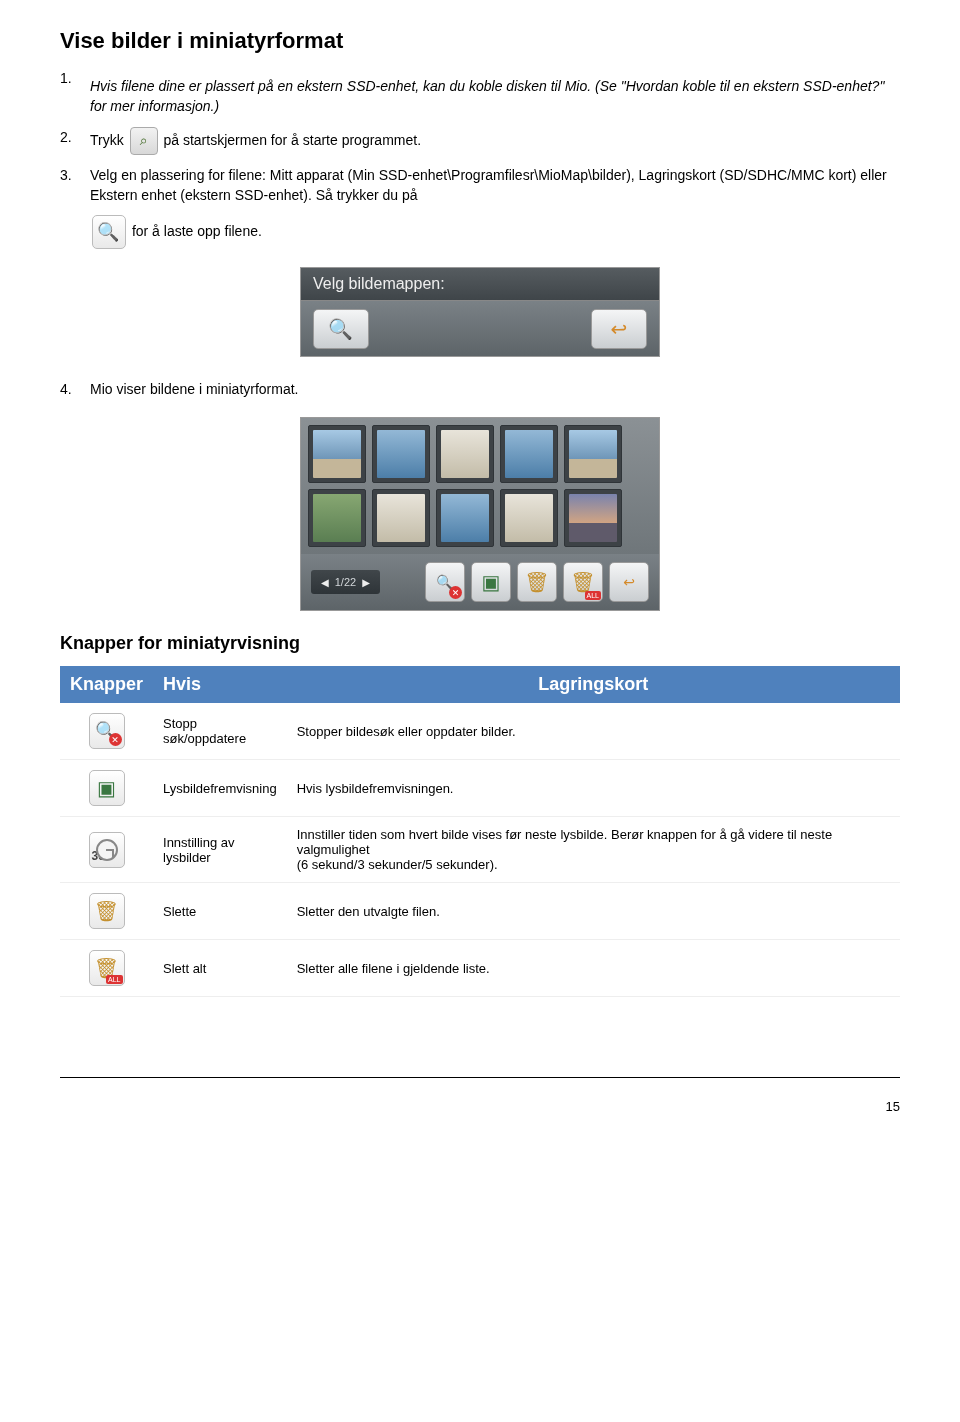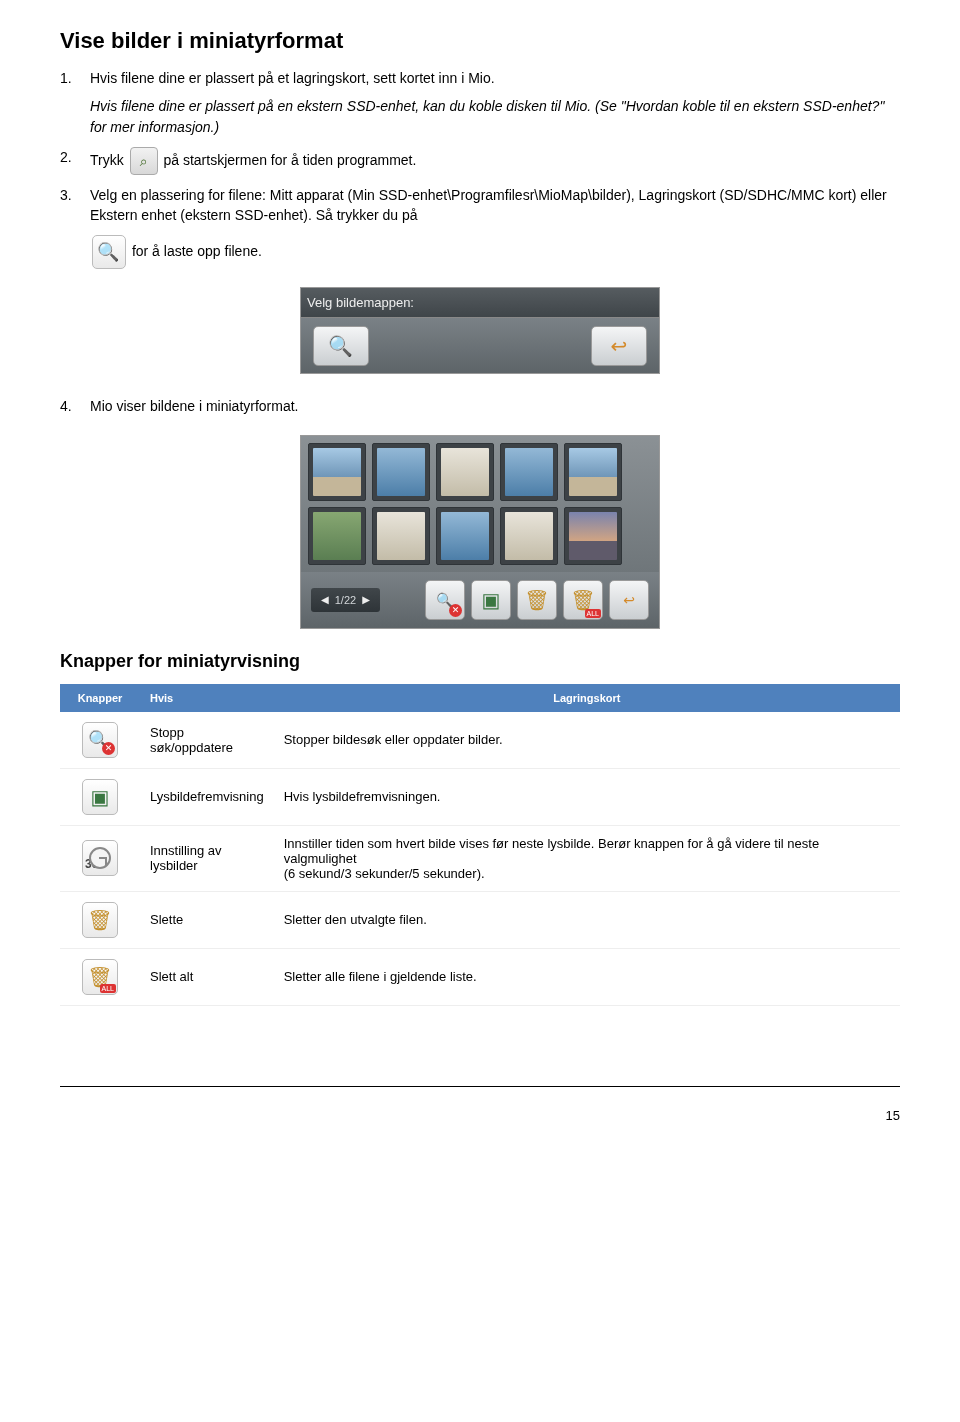--- a/index.html
+++ b/index.html
@@ -75,22 +75,22 @@
     display: inline-block;
     background: #888f93;
     border: 1px solid #999;
     width: 360px;
     padding: 0;
     text-align: left;
   }
   .device-header {
     background: linear-gradient(#565c60,#3f4549);
     color: #eee;
-    font-size: 13px;
-    padding: 7px 6px;
+    font-size: 16px;
+    padding: 7px 12px;
   }
   .device-body {
     background: linear-gradient(#8b9195,#6f767a);
     padding: 28px 24px 18px 24px;
   }
   .dev-btn {
     height: 36px;
     background: linear-gradient(#f4f5f6,#caced1);
     border: 1px solid #9aa0a4;
     border-radius: 5px;
@@ -197,21 +197,21 @@
     margin: 10px 0 12px 0;
   }
   table.btns {
     width: 100%;
     border-collapse: collapse;
   }
   table.btns th {
     background: #4f81bd;
     color: #fff;
     font-weight: bold;
-    font-size: 11px;
+    font-size: 18px;
     padding: 8px 10px;
     text-align: left;
   }
   table.btns th:first-child { text-align: center; }
   table.btns td {
     padding: 10px 10px;
     vertical-align: middle;
     font-size: 13px;
     border-bottom: 1px solid #eee;
   }
@@ -286,33 +286,32 @@
   }
 </style>
 </head>
 <body>
 
 <h1>Vise bilder i miniatyrformat</h1>
 
 <div class="item">
   <div class="item-num">1.</div>
   <div class="item-body">
-    <div>Hvis filene dine er plassert på et lagringskort, sett kortet inn i Mio.</div>
     <div class="sub-text">Hvis filene dine er plassert på en ekstern SSD-enhet, kan du koble disken til Mio. (Se "Hvordan koble til en ekstern SSD-enhet?" for mer informasjon.)</div>
   </div>
 </div>
 
 <div class="item">
   <div class="item-num">2.</div>
   <div class="item-body">
     <span>Trykk</span>
     <span class="inline-icon">
       <span class="start-icon-svg">⌕</span>
     </span>
-    <span>på startskjermen for å tiden programmet.</span>
+    <span>på startskjermen for å starte programmet.</span>
   </div>
 </div>
 
 <div class="item">
   <div class="item-num">3.</div>
   <div class="item-body">
     <span>Velg en plassering for filene: Mitt apparat (Min SSD-enhet\Programfilesr\MioMap\bilder), Lagringskort (SD/SDHC/MMC kort) eller Ekstern enhet (ekstern SSD-enhet). Så trykker du på</span>
   </div>
 </div>
 <div class="indent-img-row">

